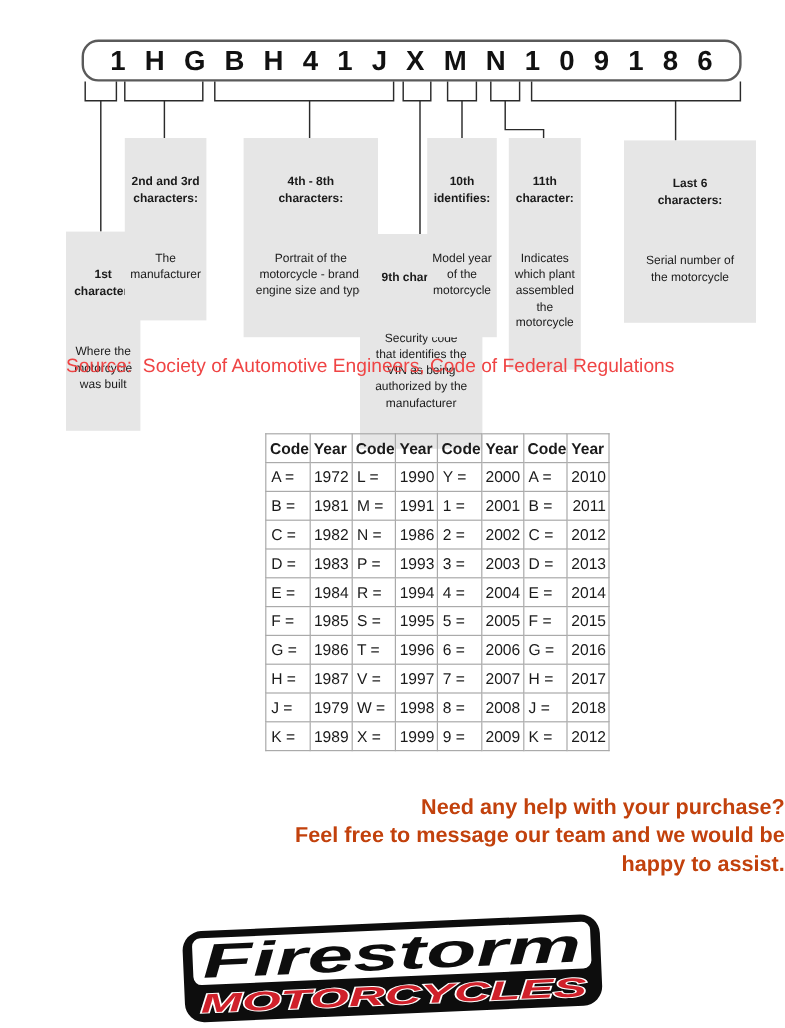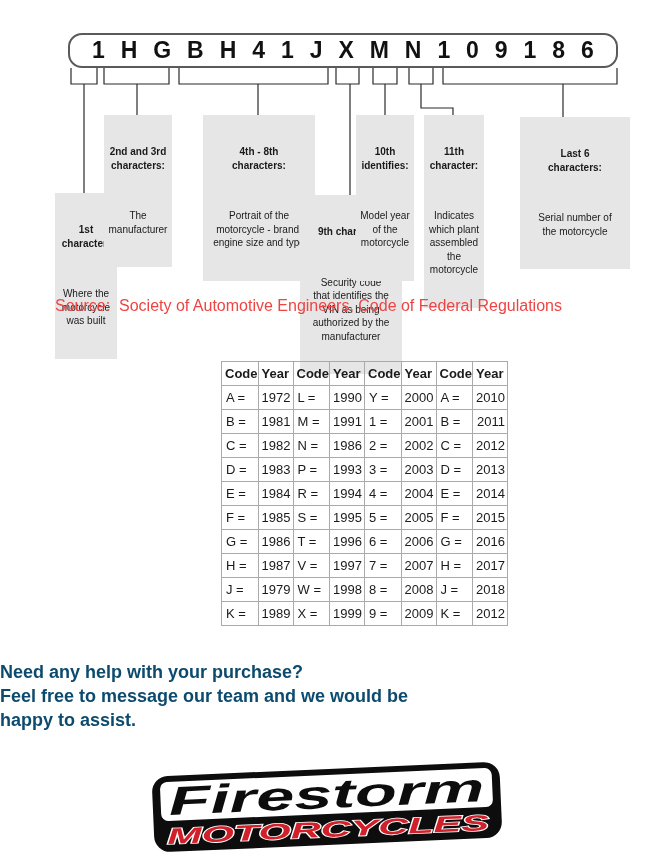--- a/index.html
+++ b/index.html
@@ -82,26 +82,26 @@
     padding: 0 0 0 3px;
   }
   table.year-table td.cd { text-align: left;  padding-left: 4px; }
   table.year-table td.yr { text-align: right; padding-right: 2px; }
 
   
   .help-text {
     position: absolute;
     left: 0; top: 660px;
     width: 654px;
-    text-align: left;
+    text-align: right;
     font-size: 18px;
     font-weight: bold;
     line-height: 24px;
     white-space: pre-line;
-    color: #0c4a6e;
+    color: #c2410c;
   }
 
   
   .logo-wrap {
     position: absolute;
     left: 152px; top: 768px;
     width: 350px; height: 78px;
     transform: rotate(-2.5deg);
   }
   .logo-svg { display: block; }

